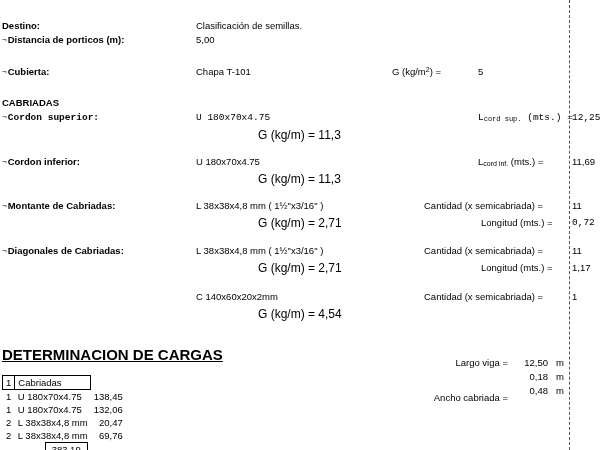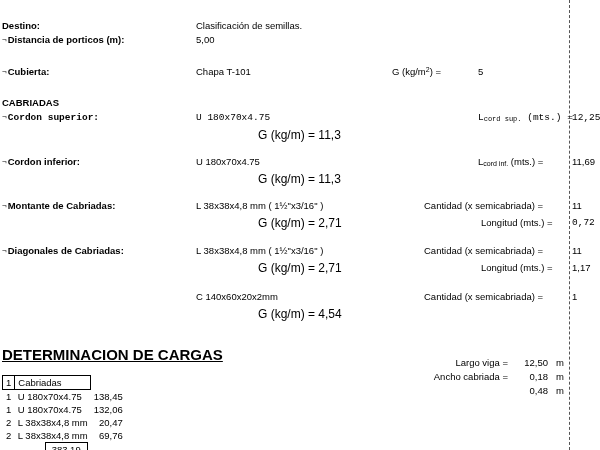--- a/index.html
+++ b/index.html
@@ -203,21 +203,21 @@
   <div class="row" style="top:348px;">
     <span class="section-title">DETERMINACION DE CARGAS</span>
   </div>
 
   <div class="row" style="top:356px;">
     <span class="rlabel" style="left:398px;width:110px;">Largo viga  =</span>
     <span class="rnum" style="left:514px;width:34px;text-align:right;">12,50</span>
     <span class="units" style="left:556px;">m</span>
   </div>
   <div class="row" style="top:370px;">
-    <span class="rlabel" style="left:398px;width:110px;">Ancho cabriada  =</span>
+    <span class="rlabel" style="left:398px;width:110px;margin-top:21px;">Ancho cabriada  =</span>
     <span class="rnum" style="left:514px;width:34px;text-align:right;">0,18</span>
     <span class="units" style="left:556px;">m</span>
   </div>
   <div class="row" style="top:384px;">
     <span class="rnum" style="left:514px;width:34px;text-align:right;">0,48</span>
     <span class="units" style="left:556px;">m</span>
   </div>
 
   <div style="position:absolute;left:2px;top:375px;">
     <table class="tbl">

